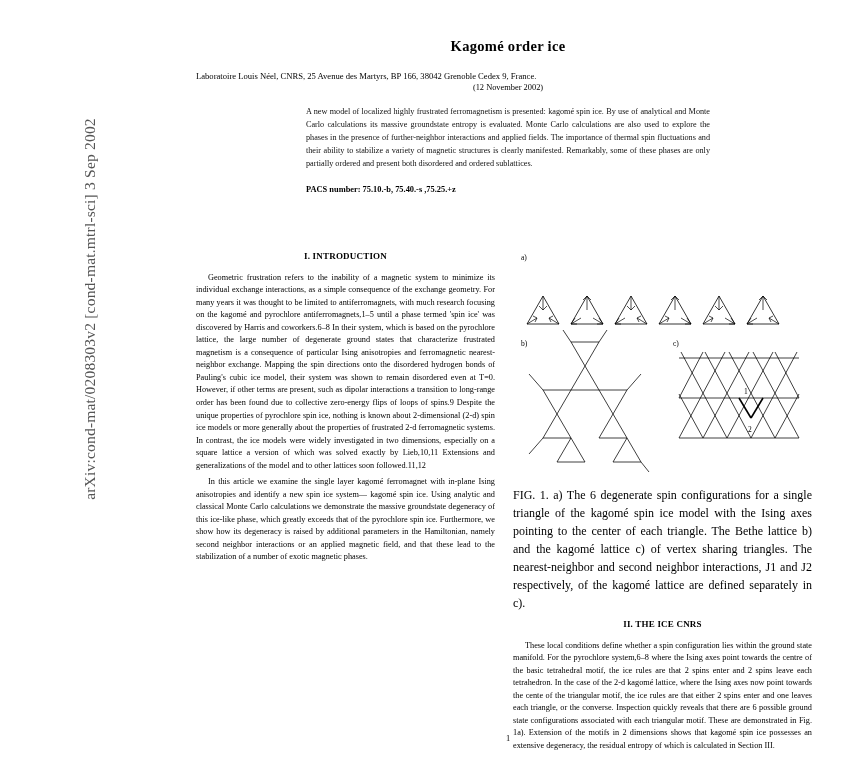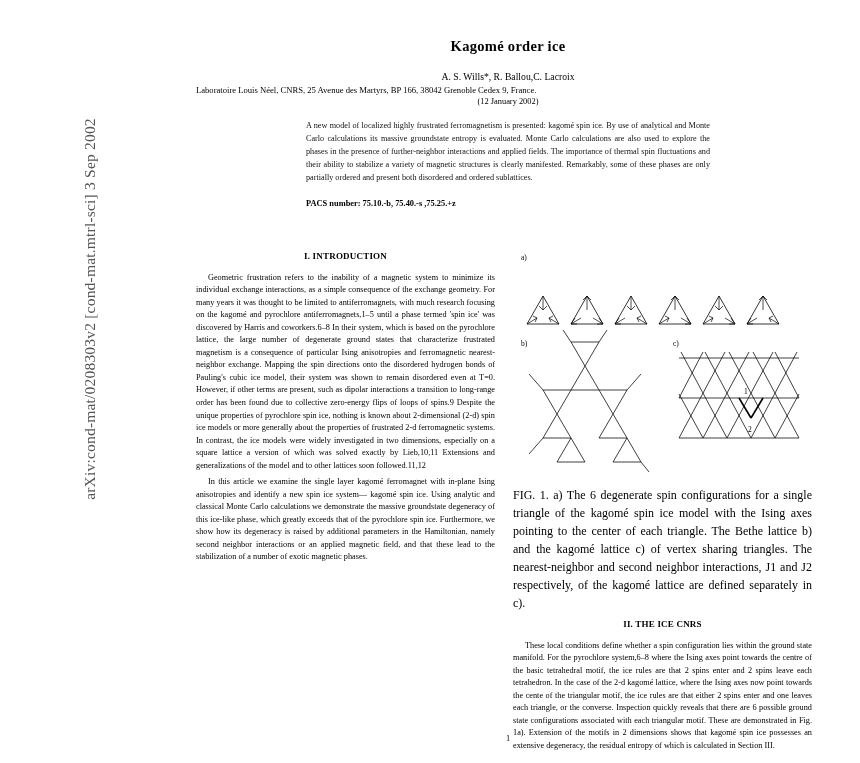--- a/index.html
+++ b/index.html
@@ -126,23 +126,22 @@
 </head>
 <body>
 
 <div class="page">
 
   <div class="arxiv-stamp">arXiv:cond-mat/0208303v2  [cond-mat.mtrl-sci]  3 Sep 2002</div>
 
   <div class="content">
 
     <div class="title">Kagomé order ice</div>
-    <div class="authors">A. S. Wills*, R. Ballou,C. Lacroix</div>
     <div class="affil">Laboratoire Louis Néel, CNRS, 25 Avenue des Martyrs, BP 166, 38042 Grenoble Cedex 9, France.</div>
-    <div class="date">(12 January 2002)</div>
+    <div class="date">(12 November 2002)</div>
 
     <div class="abstract">A new model of localized highly frustrated ferromagnetism is presented: kagomé spin ice. By use of analytical and Monte Carlo calculations its massive groundstate entropy is evaluated. Monte Carlo calculations are also used to explore the phases in the presence of further-neighbor interactions and applied fields. The importance of thermal spin fluctuations and their ability to stabilize a variety of magnetic structures is clearly manifested. Remarkably, some of these phases are only partially ordered and present both disordered and ordered sublattices.</div>
     <div class="pacs">PACS number: 75.10.-b, 75.40.-s ,75.25.+z</div>
 
     <div class="columns">
 
       <div class="col">
         <div class="sec-head">I. INTRODUCTION</div>
         <p class="para">Geometric frustration refers to the inability of a magnetic system to minimize its individual exchange interactions, as a simple consequence of the exchange geometry. For many years it was thought to be limited to antiferromagnets, with much research focusing on the kagomé and pyrochlore antiferromagnets,1–5 until a phase termed 'spin ice' was discovered by Harris and coworkers.6–8 In their system, which is based on the pyrochlore lattice, the large number of degenerate ground states that characterize frustrated magnetism is a consequence of particular Ising anisotropies and ferromagnetic nearest-neighbor exchange. Mapping the spin directions onto the disordered hydrogen bonds of Pauling's cubic ice model, their system was shown to remain disordered even at T=0. However, if other terms are present, such as dipolar interactions a transition to long-range order has been found due to collective zero-energy flips of loops of spins.9 Despite the unique properties of pyrochlore spin ice, nothing is known about 2-dimensional (2-d) spin ice models or more generally about the properties of frustrated 2-d ferromagnetic systems. In contrast, the ice models were widely investigated in two dimensions, especially on a square lattice a version of which was solved exactly by Lieb,10,11 Extensions and generalizations of the model and to other lattices soon followed.11,12</p>
         <p class="para">In this article we examine the single layer kagomé ferromagnet with in-plane Ising anisotropies and identify a new spin ice system— kagomé spin ice. Using analytic and classical Monte Carlo calculations we demonstrate the massive groundstate degeneracy of this ice-like phase, which greatly exceeds that of the pyrochlore spin ice. Furthermore, we show how its degeneracy is raised by additional parameters in the Hamiltonian, namely second neighbor interactions or an applied magnetic field, and that these lead to the stabilization of a number of exotic magnetic phases.</p>

